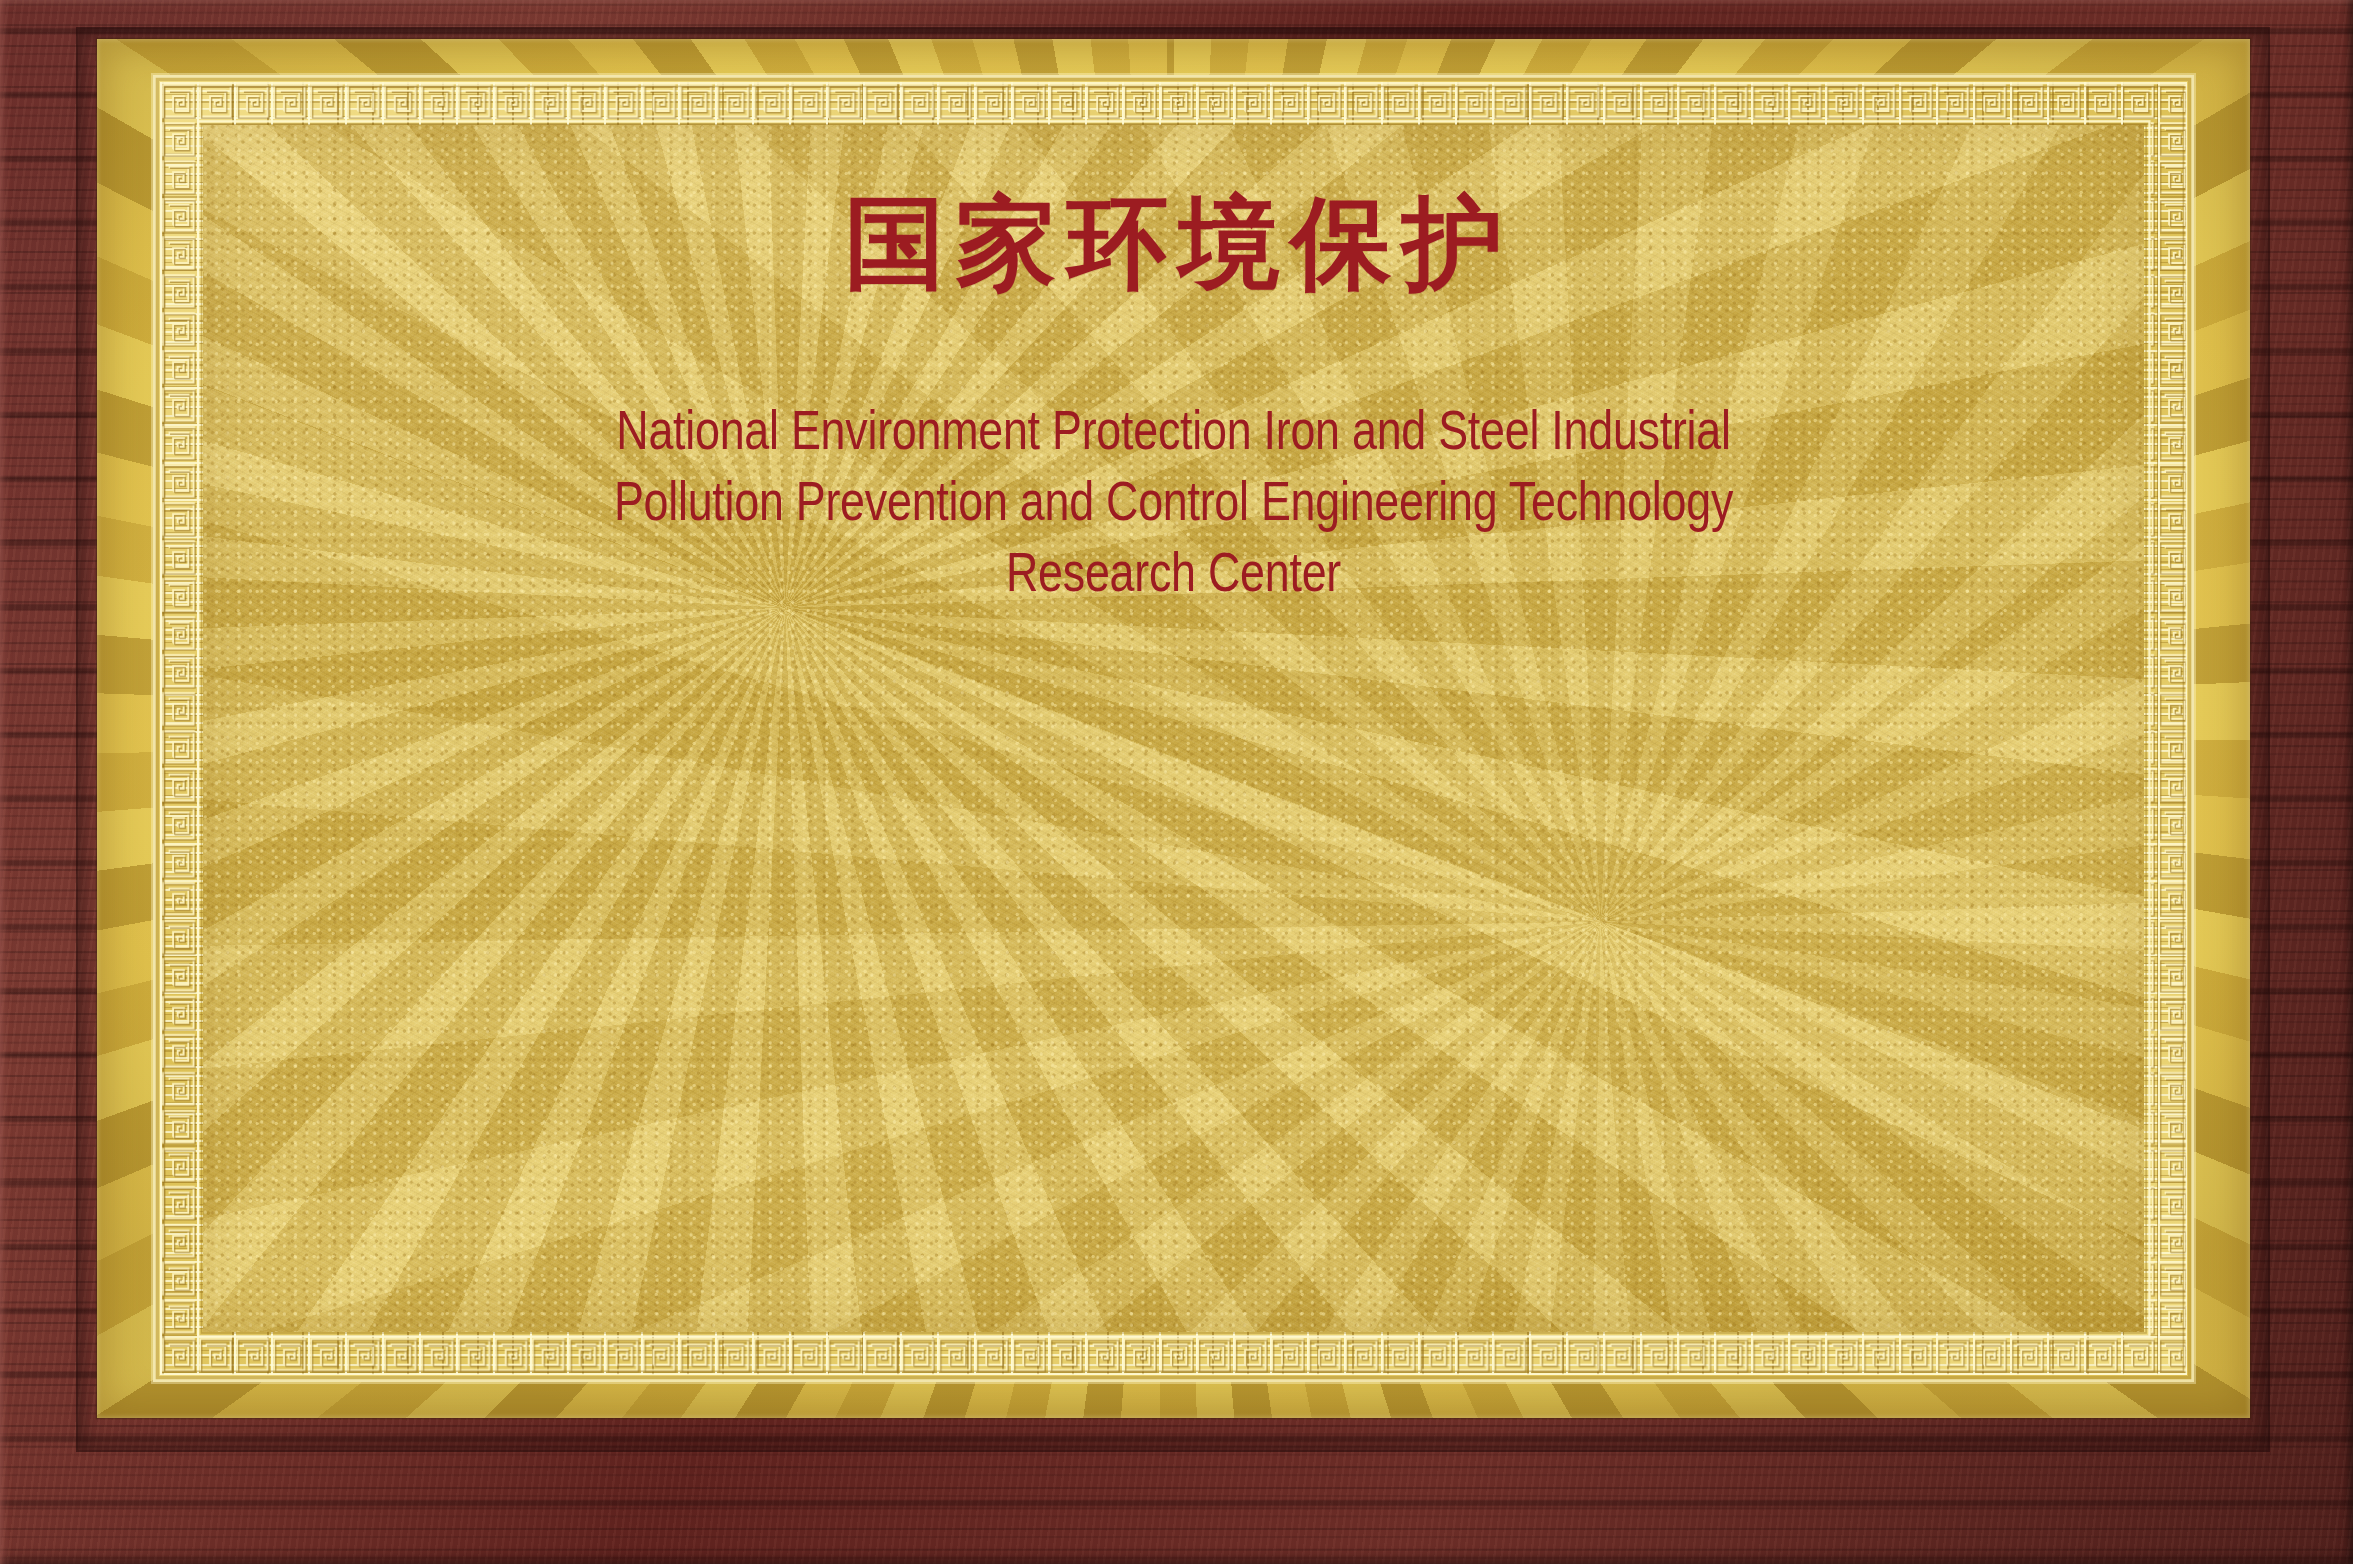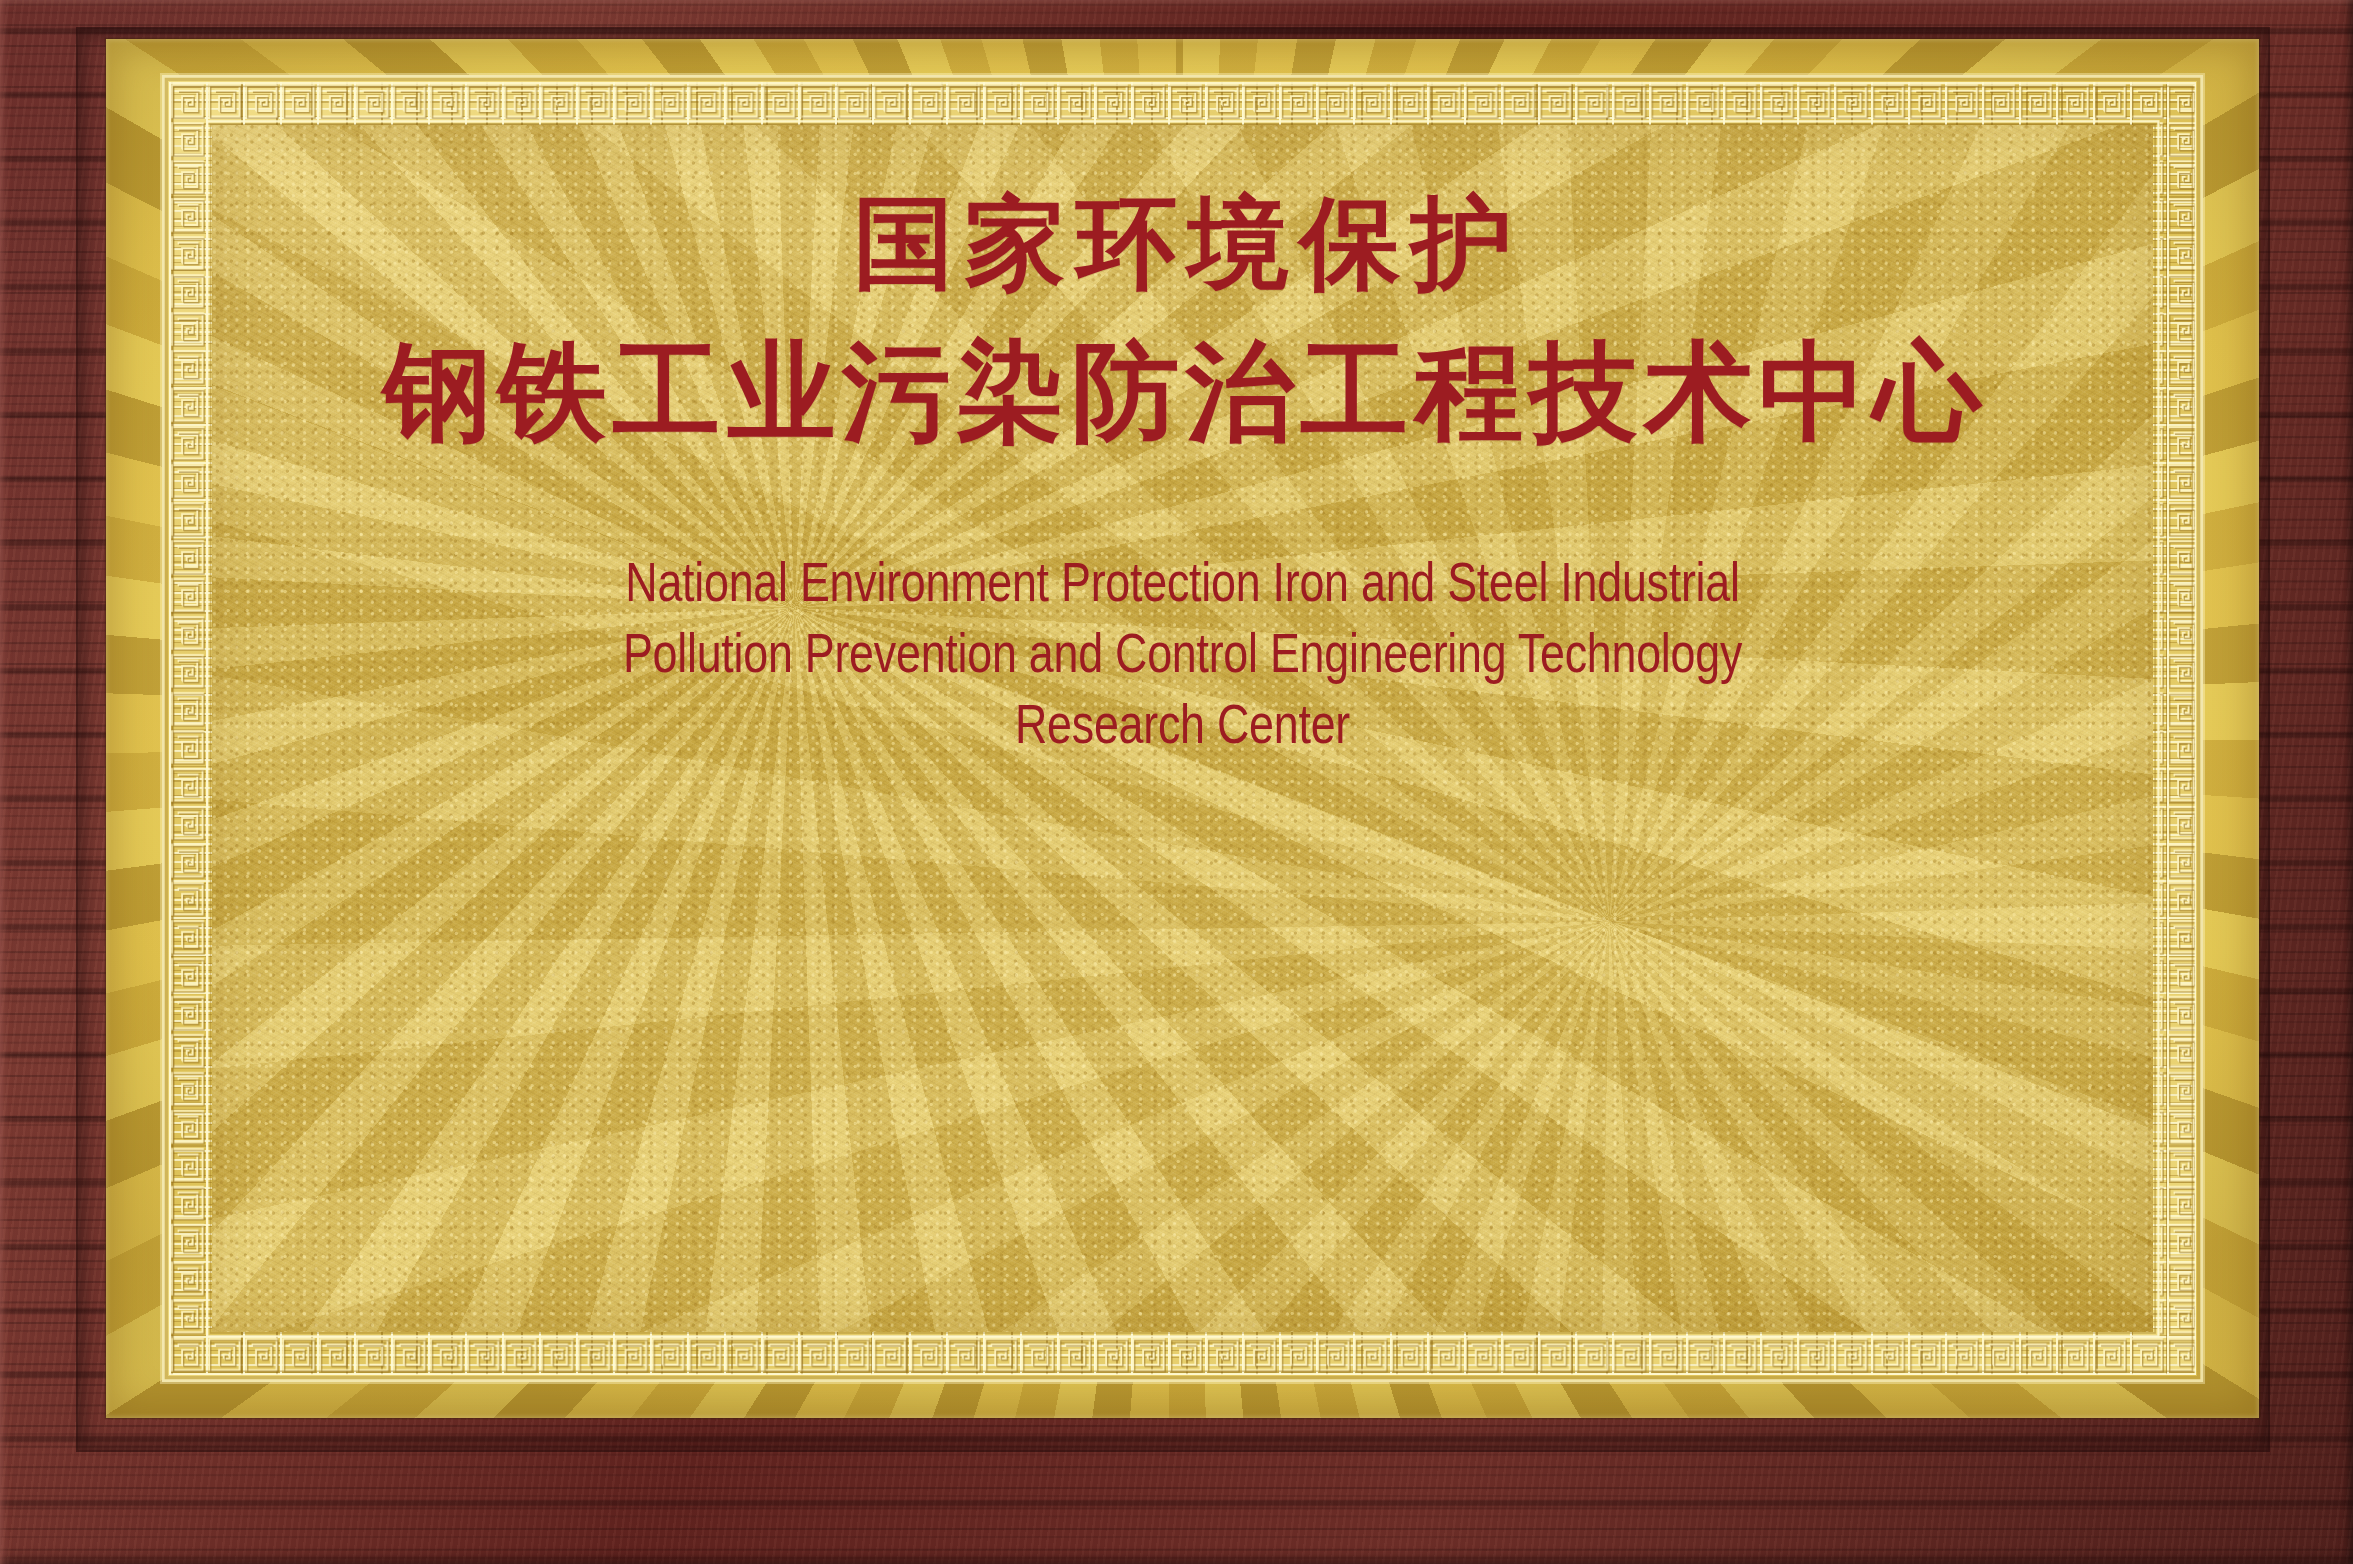--- a/index.html
+++ b/index.html
@@ -48,21 +48,21 @@
     left:78px;top:29px;right:86px;bottom:114px;
     box-shadow:
       0 0 0 2px rgba(30,8,8,0.55),
       inset 0 0 17.3px 6.6px rgba(25,6,6,0.45);
     pointer-events:none;
   }
 
   
   .gold-plate{
     position:absolute;
-    left:106px;top:39px;
+    left:97px;top:39px;
     width:2153px;height:1379px;
     overflow:hidden;
     background:#d5b544;
     box-shadow:0 0 0 1.3px rgba(60,30,10,0.45);
   }
   
   .rays{
     position:absolute;
     left:50%;top:50%;
     width:3456px;height:3456px;
@@ -240,21 +240,20 @@
         <rect x="58" y="58" width="2956" height="1791" fill="none" stroke="#fff8cf" stroke-width="3.4" opacity="0.9"></rect>
         <rect x="63" y="63" width="2946" height="1781" fill="none" stroke="#96711a" stroke-width="2.4" opacity="0.40"></rect>
       </svg>
     </div>
 
     <div class="inner-panel">
       <div class="text-stack">
 
         <div class="cn-line cn-line-1">国家环境保护</div>
 
-        <div class="cn-line cn-line-2">钢铁工业污染防治工程技术中心</div>
 
         <div class="en-block">
           <span class="en-line">National Environment Protection Iron and Steel Industrial</span>
           <span class="en-line">Pollution Prevention and Control Engineering Technology</span>
           <span class="en-line">Research Center</span>
         </div>
 
       </div>
     </div>
 

